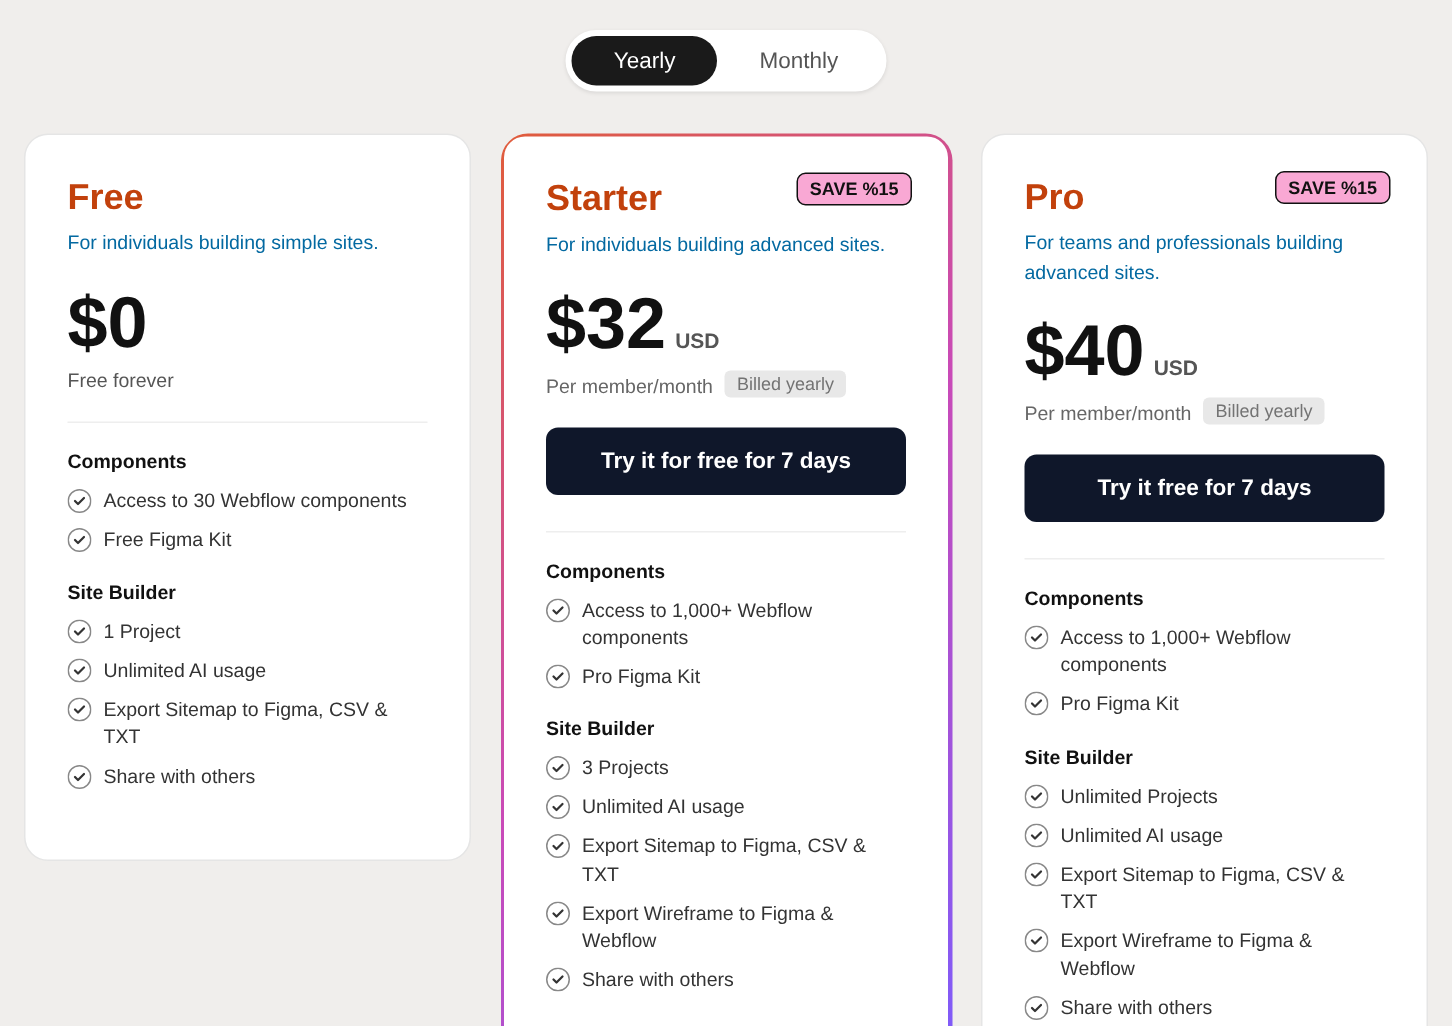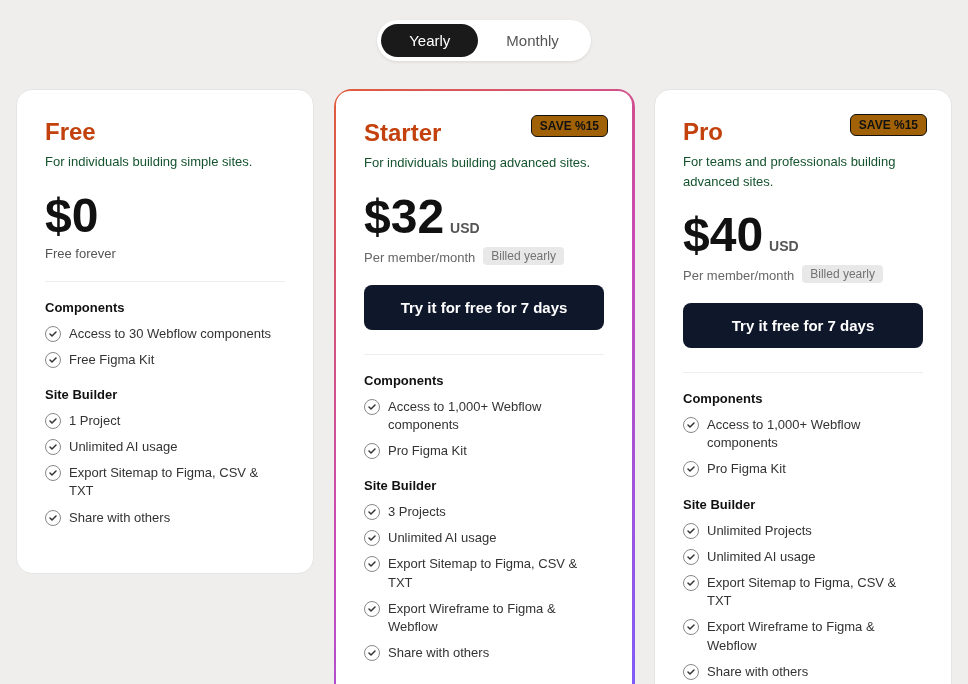--- a/index.html
+++ b/index.html
@@ -73,37 +73,37 @@
 
     
     .card-title {
       font-size: 24px;
       font-weight: 700;
       color: #c2410c;
       margin-bottom: 6px;
     }
     .card-subtitle {
       font-size: 13px;
-      color: #14532d;
+      color: #0369a1;
       line-height: 1.5;
       margin-bottom: 20px;
     }
 
     
     .save-badge {
       position: absolute;
       top: 24px;
       right: 24px;
       border: 1.5px solid #111;
       border-radius: 6px;
       padding: 3px 8px;
       font-size: 12px;
       font-weight: 600;
       color: #111;
-      background: #a16207;
+      background: #f9a8d4;
     }
 
     
     .price-row {
       display: flex;
       align-items: baseline;
       gap: 6px;
       margin-bottom: 6px;
     }
     .price-amount {

